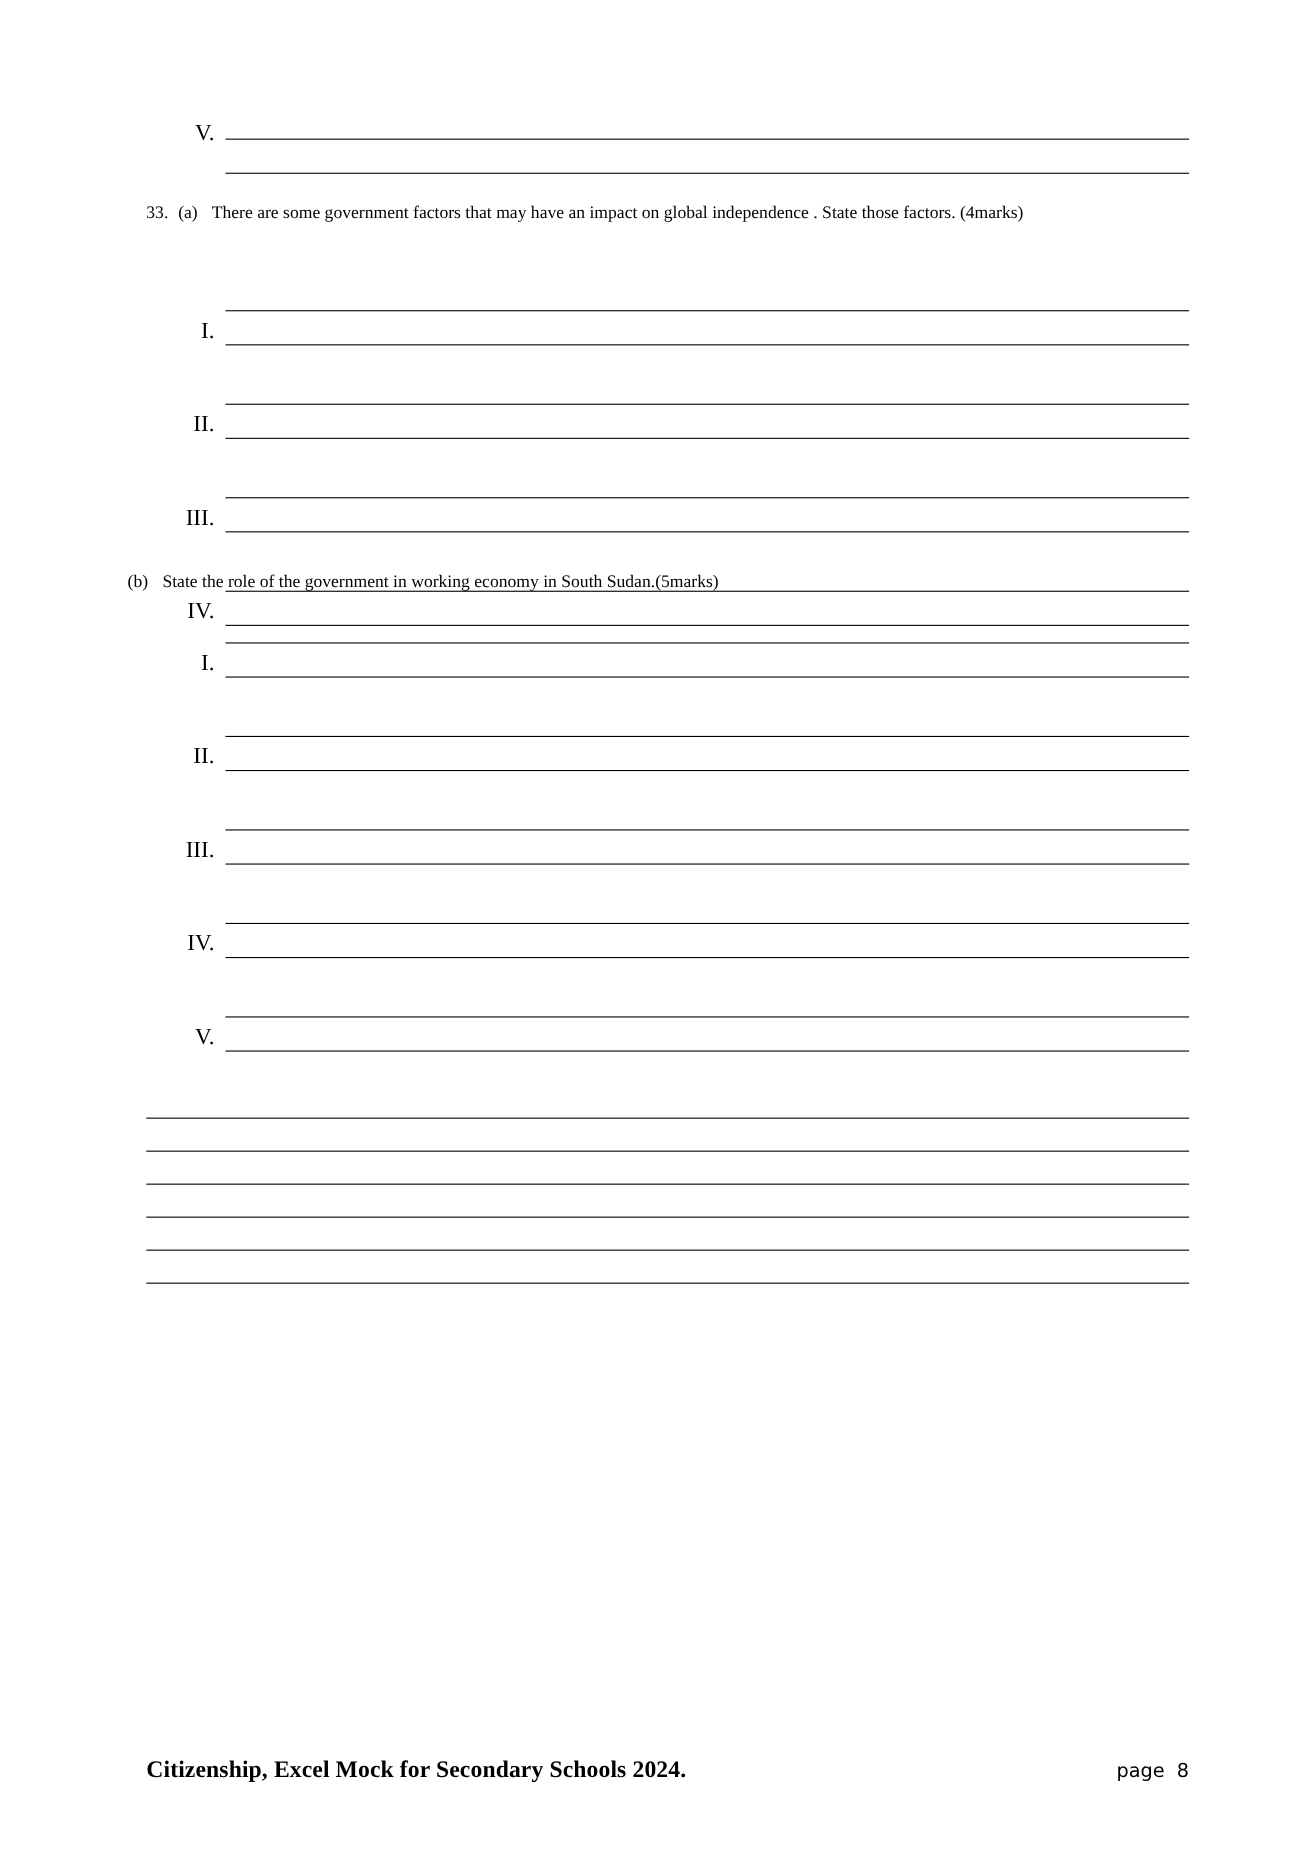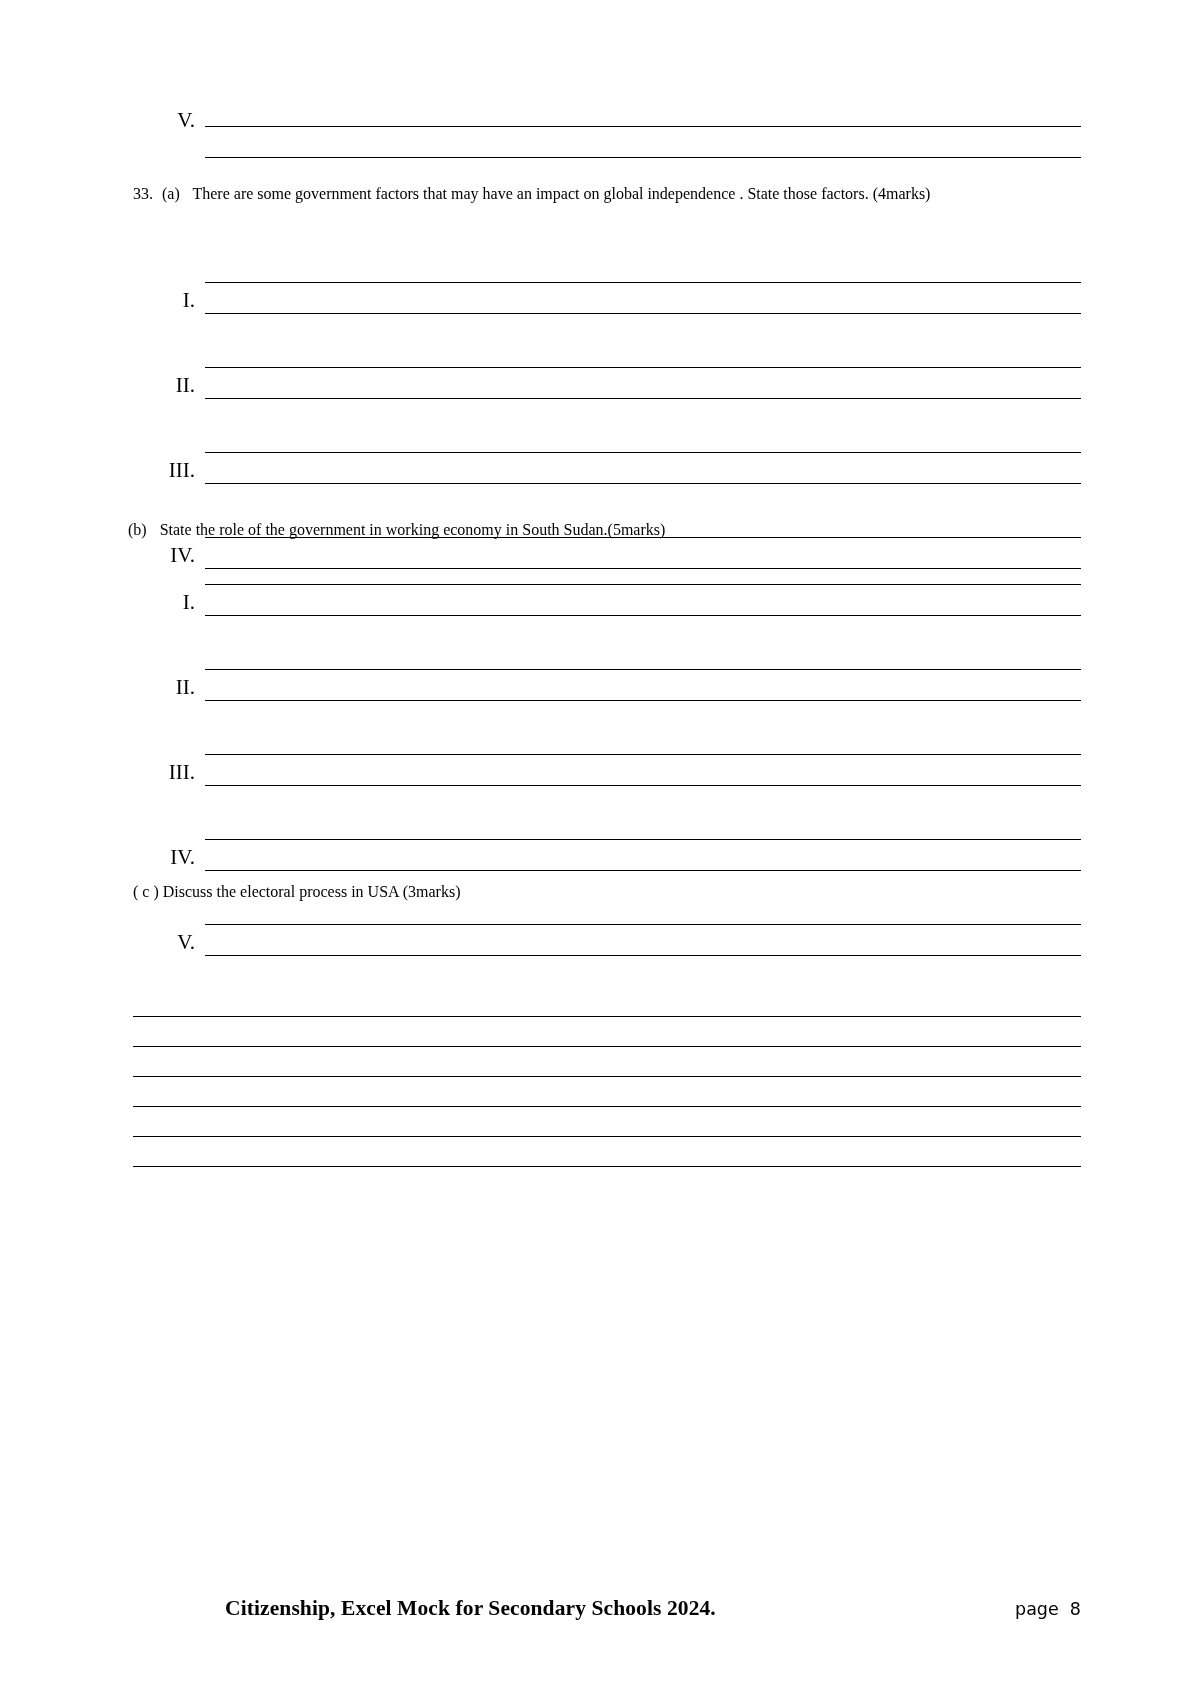--- a/index.html
+++ b/index.html
@@ -103,21 +103,21 @@
     height: 61px;
   }
 
   .q33-a-list .num-label { top: 8px; }
 
   .q33-a-list .num-rules .rule:first-child { margin-top: 24px; }
 
   
   .qb {
     position: absolute;
-    left: 128px;
+    left: 116px;
     top: 518px;
     width: 950px;
   }
 
   .qb-list {
     position: absolute;
     left: 133px;
     top: 560px;
     width: 948px;
   }
@@ -158,21 +158,20 @@
     display: flex;
     align-items: baseline;
     justify-content: space-between;
   }
 
   .footer-title {
     font-family: "Liberation Serif", "DejaVu Serif", serif;
     font-weight: bold;
     font-size: 21.5px;
     letter-spacing: 0.1px;
-    margin-left: 92px;
   }
 
   .footer-page {
     font-family: "DejaVu Sans", "Liberation Sans", sans-serif;
     font-weight: normal;
     font-size: 17.5px;
     white-space: pre;
   }
 </style>
 </head>
@@ -258,21 +257,20 @@
     </div>
     <div class="num-block">
       <div class="num-label">V.</div>
       <div class="num-rules">
         <div class="rule"></div>
         <div class="rule"></div>
       </div>
     </div>
   </div>
 
-  <div class="qc para">( c ) Discuss the electoral process in USA (3marks)</div>
 
   <div class="qc-rules">
     <div class="rule"></div>
     <div class="rule"></div>
     <div class="rule"></div>
     <div class="rule"></div>
     <div class="rule"></div>
     <div class="rule"></div>
   </div>
 

